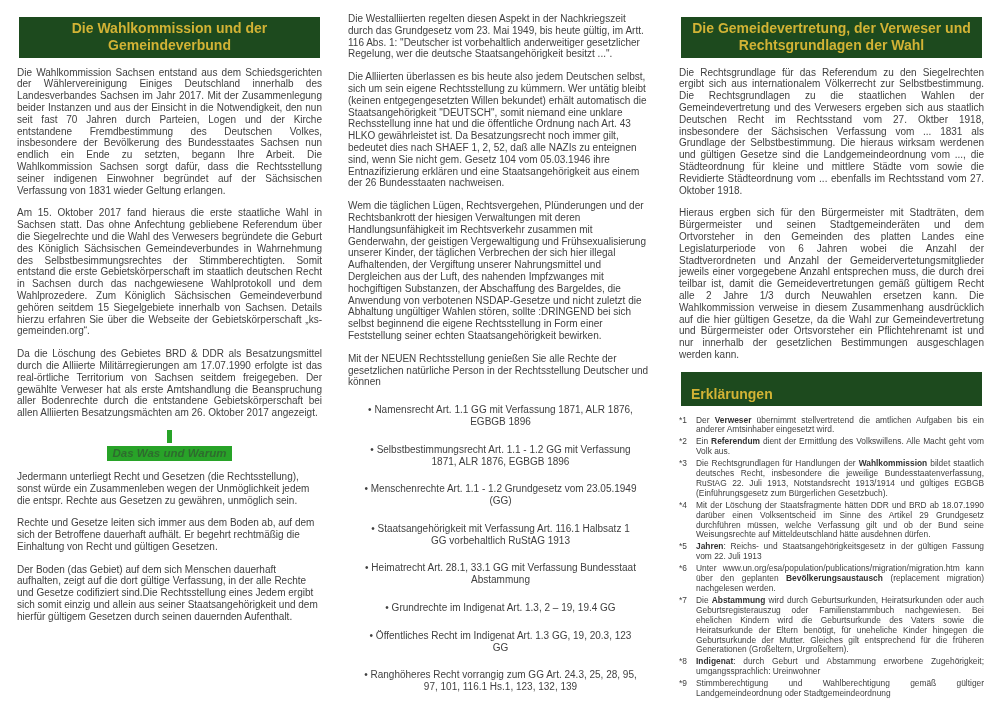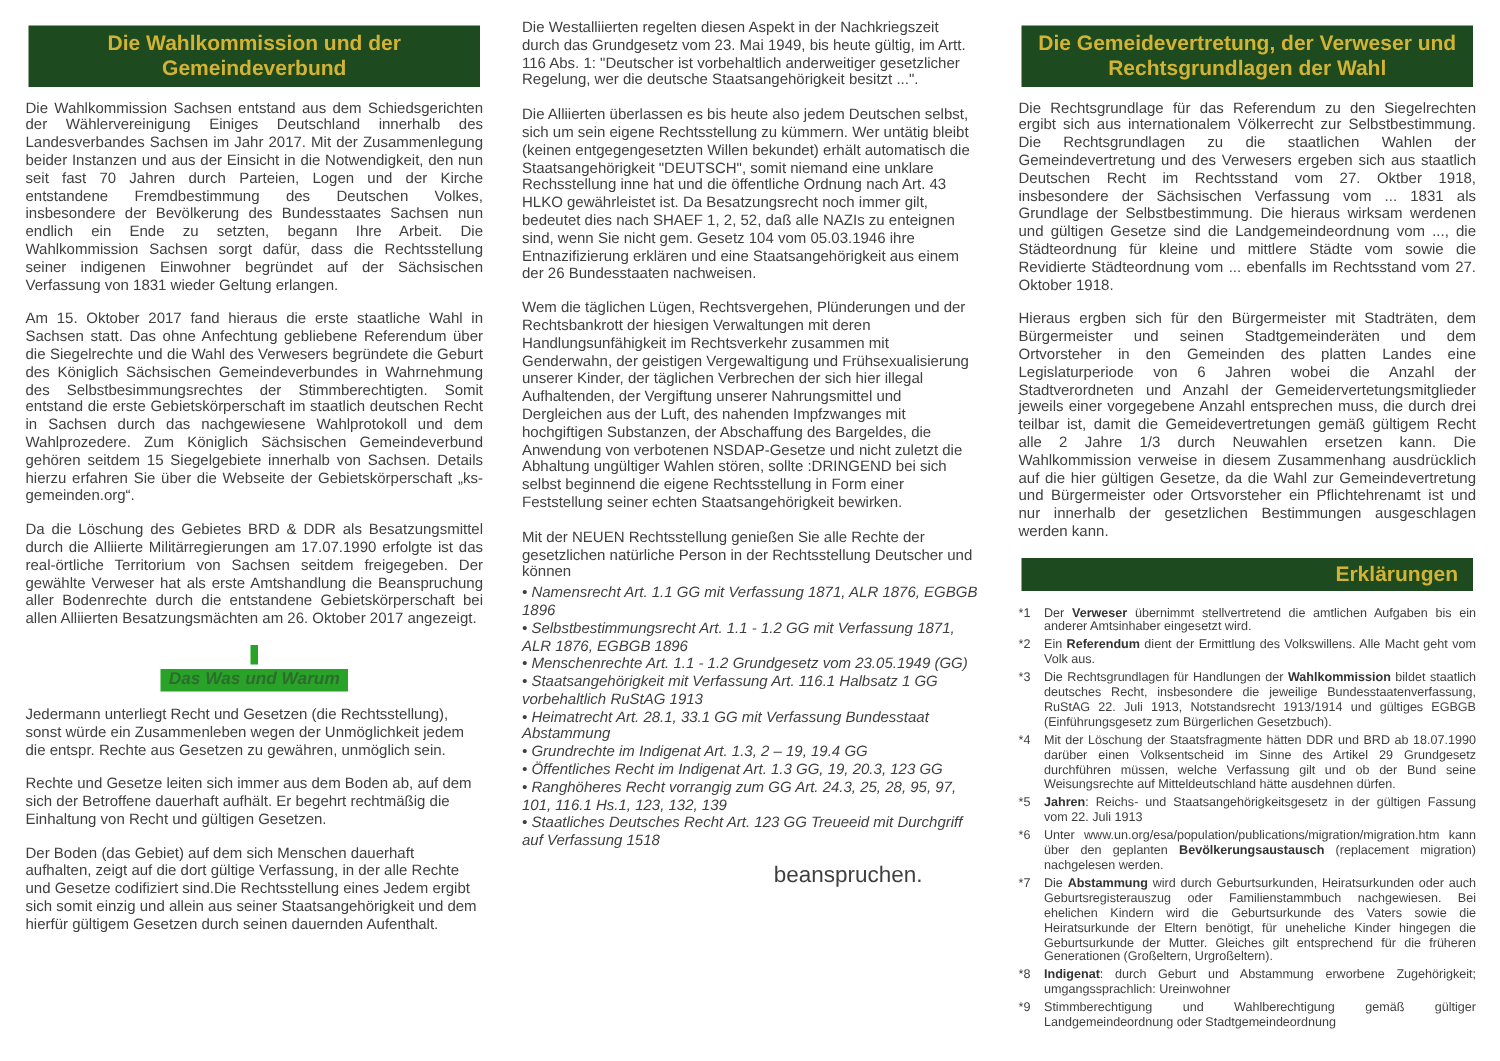--- a/index.html
+++ b/index.html
@@ -31,33 +31,33 @@
     text-align: center;
     font-size: 14px;
     line-height: 1.2;
     padding: 3px 10px 4px;
     margin: 4px 2px 9px 2px;
   }
   .green-subheader {
     background: var(--header-bg, #1d4a1e);
     color: var(--header-text, #d2b335);
     font-weight: bold;
-    text-align: right;
+    text-align: left;
     font-size: 14px;
     line-height: 1.2;
-    padding: 2px 10px 3px;
+    padding: 14px 10px 3px;
     margin: 10px 2px 10px 2px;
   }
   .body-text p {
     margin: 0 0 11px 0;
     font-size: 10px;
     line-height: 1.18;
   }
   .justify p { text-align: justify; }
-  .bullets p { margin: 0; text-align: left; font-style: italic; }
+  .bullets p { margin: 16px; text-align: center; }
   .intro p { margin-bottom: 2px; }
   .closing {
     font-size: 15px;
     margin: 8px 0 0 55%;
   }
   .highlight-wrap {
     text-align: center;
     margin: 2px 0 10px 0;
   }
   .connector {

